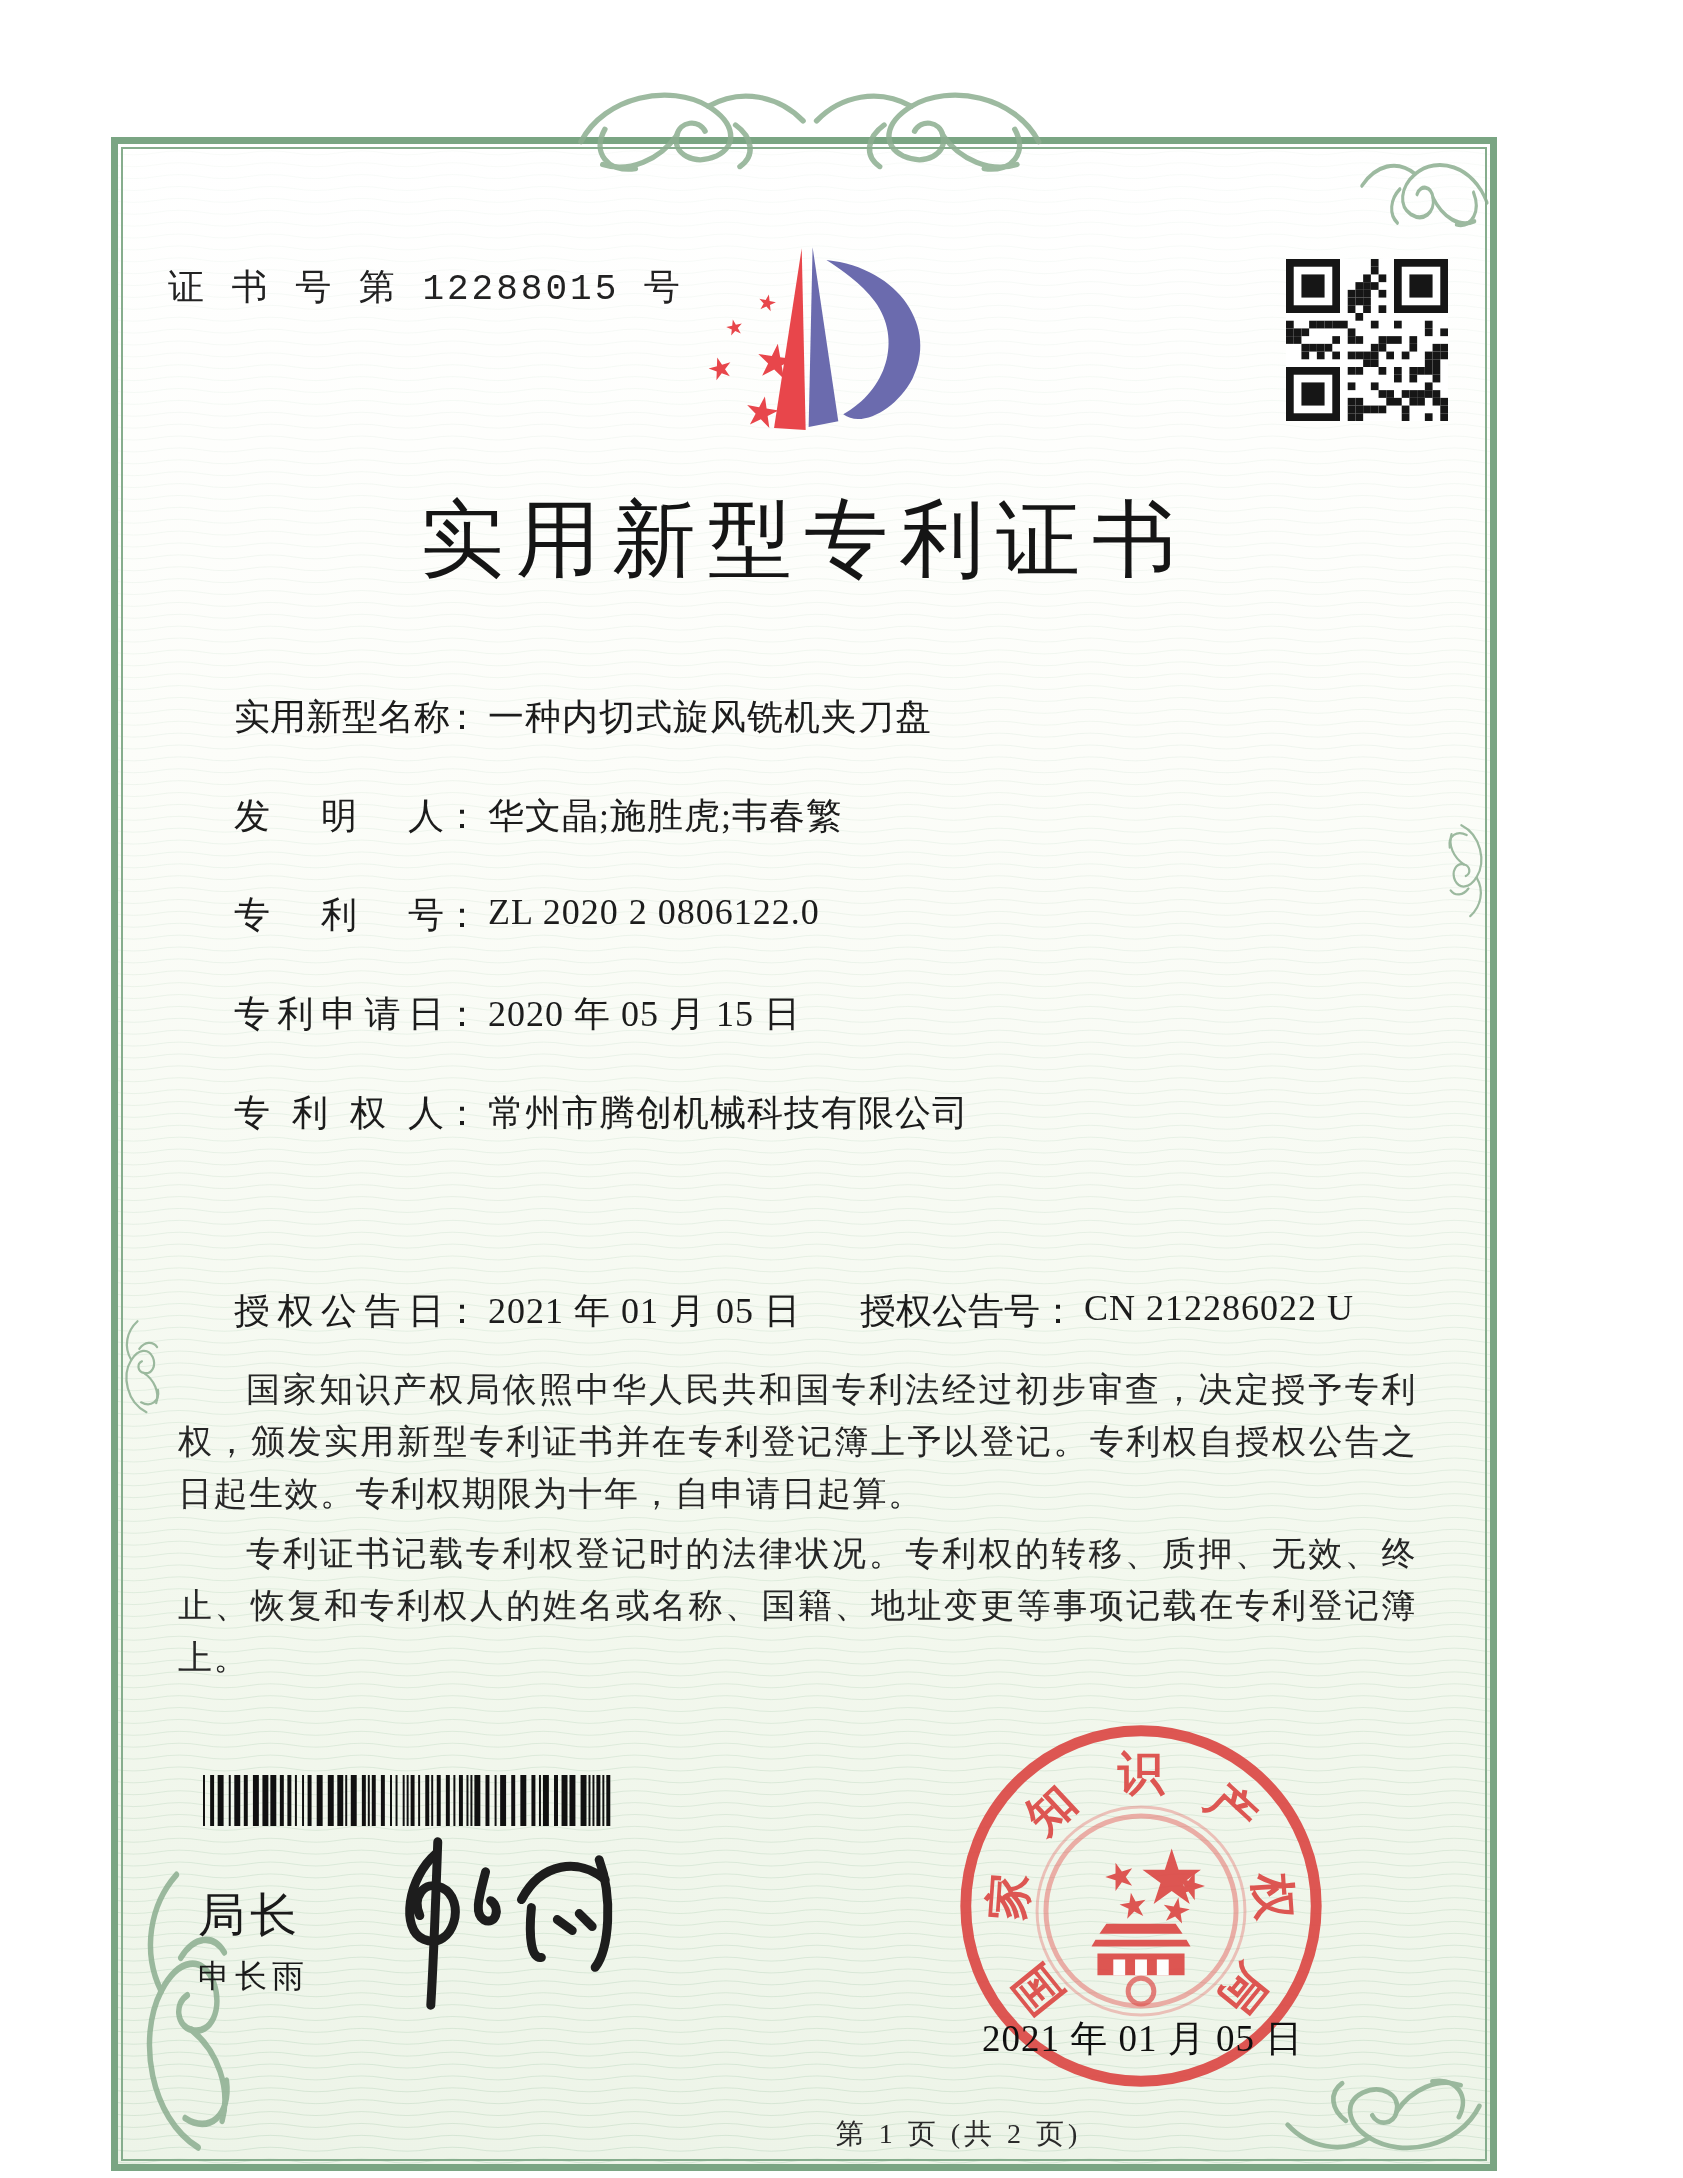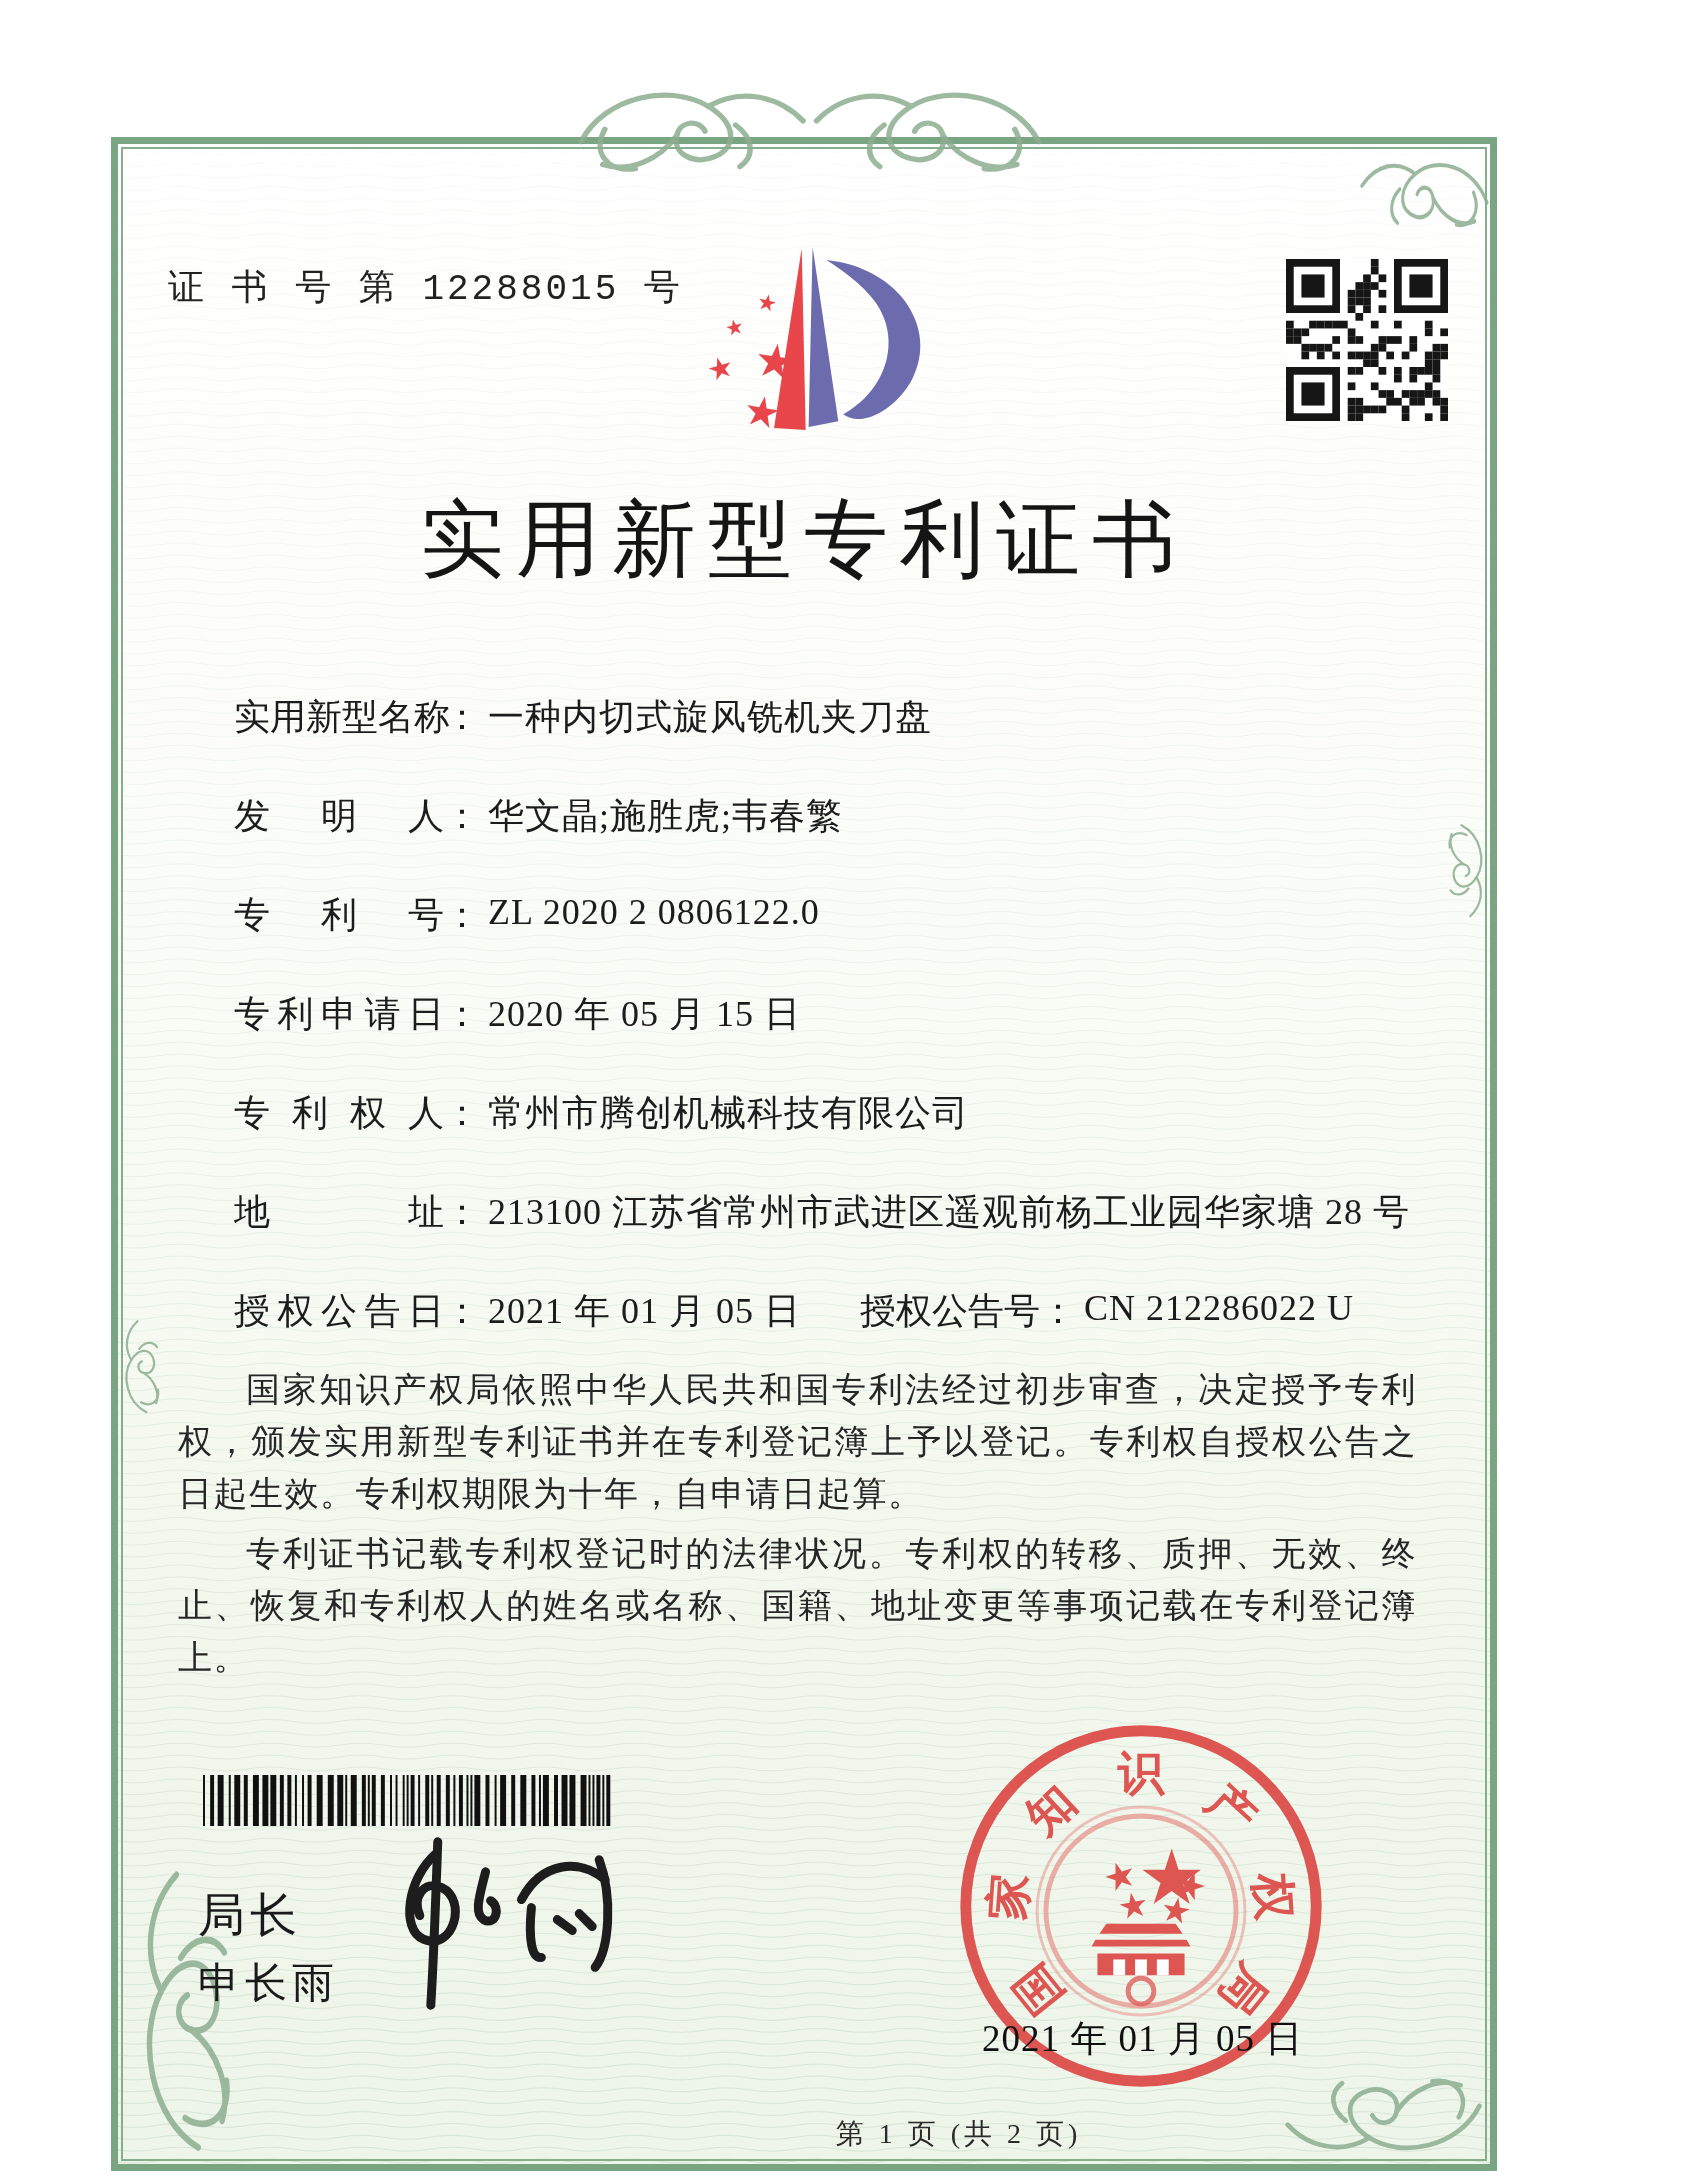--- a/index.html
+++ b/index.html
@@ -25,21 +25,21 @@
   .fcolon{display:inline-block;vertical-align:top;}
   .fvalue{display:inline-block;margin-left:8px;letter-spacing:1px;vertical-align:top;}
   .grant-row{position:absolute;left:198px;top:1287px;font-size:36px;white-space:nowrap;}
   .grant2{position:absolute;left:622px;top:0;margin-left:40px;}
   .paras{position:absolute;left:178px;top:1364px;width:1255px;font-size:34px;line-height:52px;
          letter-spacing:1.5px;color:#262626;}
   .paras p{margin:0 16px 8px 0;text-indent:2em;text-align:justify;}
   .barcode{position:absolute;left:203px;top:1775px;width:416px;height:51px;}
   .officer-title{position:absolute;left:198px;top:1884px;font-size:47px;letter-spacing:5px;
                  font-family:"Liberation Sans","DejaVu Sans",sans-serif;color:#1a1a1a;}
-  .officer-name{position:absolute;left:198px;top:1955px;font-size:42px;letter-spacing:5px;
+  .officer-name{position:absolute;left:198px;top:1955px;font-size:32px;letter-spacing:5px;
                 font-family:"Liberation Sans","DejaVu Sans",sans-serif;color:#1a1a1a;}
   .signature{position:absolute;left:374px;top:1836px;width:269px;height:193px;}
   .seal{position:absolute;left:943px;top:1708px;width:396px;height:396px;opacity:.93;}
   .seal-date{position:absolute;left:982px;top:2014px;width:327px;font-size:37px;letter-spacing:1px;
              color:#101010;z-index:5;}
   .footer{position:absolute;left:111px;top:2115px;width:1663px;text-align:center;font-size:28px;
           letter-spacing:4px;color:#2a2a2a;margin-left:16px;}
 </style>
 </head>
 <body>
@@ -407,23 +407,20 @@
     </div>
 
     <div class="field-row">
       <span class="flabel">专利申请日</span><span class="fcolon">：</span><span class="fvalue">2020 年 05 月 15 日</span>
     </div>
 
     <div class="field-row">
       <span class="flabel">专利权人</span><span class="fcolon">：</span><span class="fvalue">常州市腾创机械科技有限公司</span>
     </div>
 
-    <div class="field-row">
-      <span class="flabel">地址</span><span class="fcolon">：</span><span class="fvalue">213100 江苏省常州市武进区遥观前杨工业园华家塘 28 号</span>
-    </div>
   </div>
 
   <div class="grant-row">
     <span class="flabel">授权公告日</span><span class="fcolon">：</span><span class="fvalue">2021 年 01 月 05 日</span>
     <span class="grant2">
       <span>授权公告号</span><span class="fcolon">：</span><span class="fvalue">CN 212286022 U</span>
     </span>
   </div>
 
   <div class="paras">

